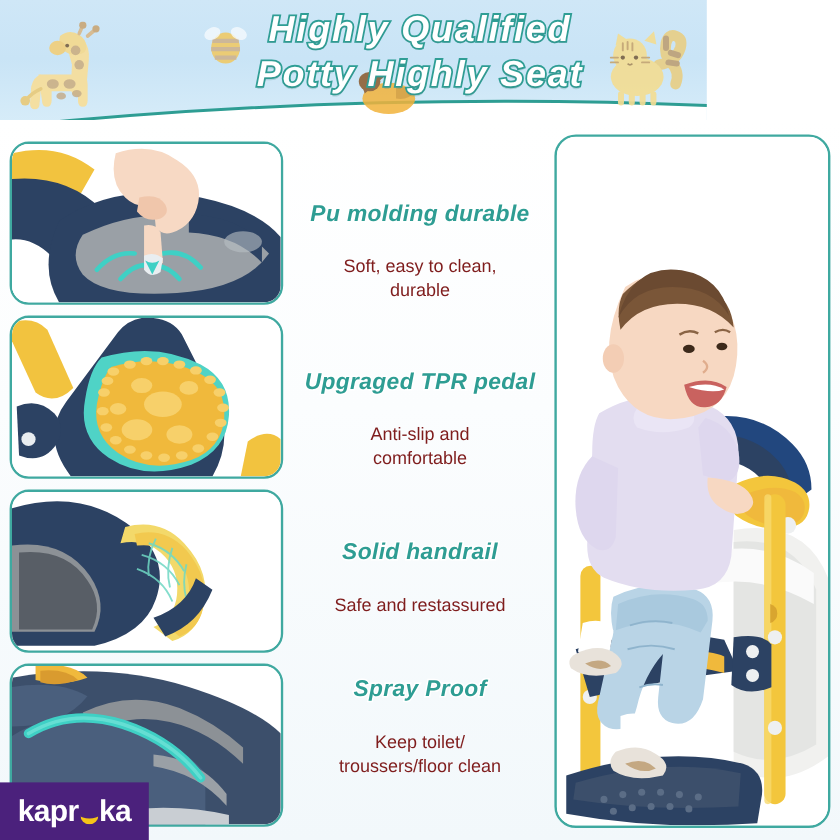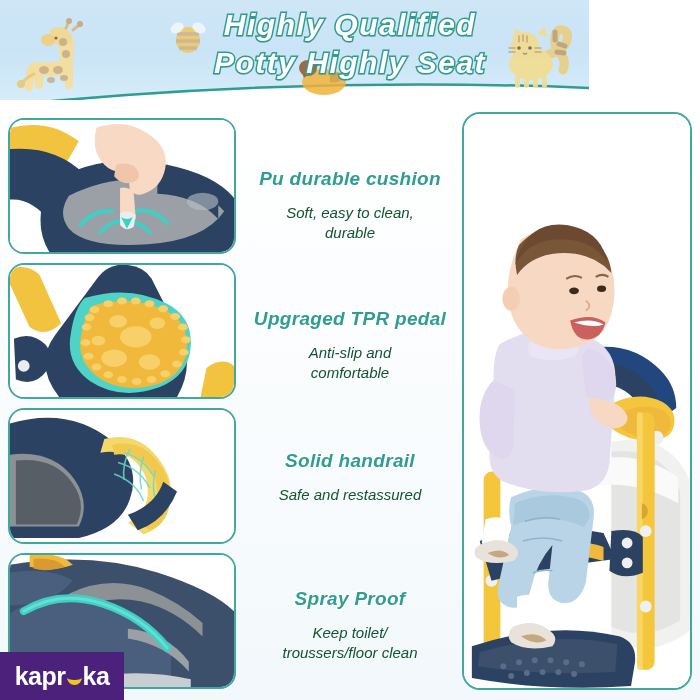--- a/index.html
+++ b/index.html
@@ -63,34 +63,34 @@
   .panel-3 { top: 408px; }
   .panel-4 { top: 553px; }
 
   .panel svg { display: block; width: 100%; height: 100%; }
 
   
   .feature { position: absolute; left: 244px; width: 212px; text-align: center; }
   .f1 { top: 168px; }
   .f2 { top: 308px; }
   .f3 { top: 450px; }
-  .f4 { top: 588px; text-align: center; }
+  .f4 { top: 564px; text-align: center; }
 
   .feature-title {
     font-size: 19px; font-weight: bold; font-style: italic;
     color: #2e9d93;
     -webkit-text-stroke: 2.5px #ffffff;
     paint-order: stroke fill;
     letter-spacing: .3px;
     line-height: 1.2;
     white-space: nowrap;
   }
   .feature-desc {
-    margin-top: 12px;
-    font-size: 15px; color: #14532d; line-height: 1.38; font-style: italic;
+    margin-top: 22px;
+    font-size: 15px; color: #7f1d1d; line-height: 1.38;
   }
 
   
   .hero {
     position: absolute; left: 462px; top: 112px;
     width: 230px; height: 578px;
     border: 2px solid #3fa9a0; border-radius: 18px;
     overflow: hidden; background: #ffffff;
   }
   .hero svg { display: block; width: 100%; height: 100%; }
@@ -99,21 +99,21 @@
   .logo {
     position: absolute; left: 0; top: 652px;
     width: 124px; height: 48px;
     background: #4b217c;
     display: flex; align-items: center; justify-content: center;
     z-index: 20;
   }
   .logo-text {
     font-size: 25px; font-weight: bold; color: #ffffff;
     letter-spacing: -0.5px; line-height: 1;
-    display: flex; align-items: flex-start;
+    display: flex; align-items: center;
   }
   .logo-smile {
     display: inline-block; width: 15px; height: 15px;
     border: 0 solid transparent;
     border-bottom: 5px solid #f5c518;
     border-radius: 0 0 50% 50%;
     margin: 6px 1px 0 1px;
   }
 </style>
 </head>
@@ -297,21 +297,21 @@
       <path d="M60 40 q40 -20 82 -4 q30 12 54 34 l0 14 q-28 -28 -62 -36 q-38 -8 -64 10z" fill="#8c9196"></path>
       <path d="M0 60 q40 -26 92 -12 q44 12 72 44 l0 44 h-164z" fill="#4a5f7d"></path>
       <path d="M120 76 q40 4 62 34 l0 10 q-24 -28 -62 -34z" fill="#9aa0a6"></path>
       <path d="M14 58 q36 -22 80 -8 q42 14 66 46" stroke="#3fd0c5" stroke-width="8" fill="none" stroke-linecap="round"></path>
       <path d="M14 58 q36 -22 80 -8 q42 14 66 46" stroke="#76e4d8" stroke-width="3" fill="none" stroke-linecap="round" opacity=".7"></path>
       <path d="M92 124 q50 -6 92 4 l0 8 h-92z" fill="#c9ced3"></path>
     </svg>
   </div>
 
   <div class="feature f1">
-    <div class="feature-title">Pu durable cushion</div>
+    <div class="feature-title">Pu molding durable</div>
     <div class="feature-desc">Soft, easy to clean,<br>durable</div>
   </div>
 
   <div class="feature f3">
     <div class="feature-title">Solid handrail</div>
     <div class="feature-desc">Safe and restassured</div>
   </div>
 
   <div class="feature f2">
     <div class="feature-title">Upgraged TPR pedal</div>

